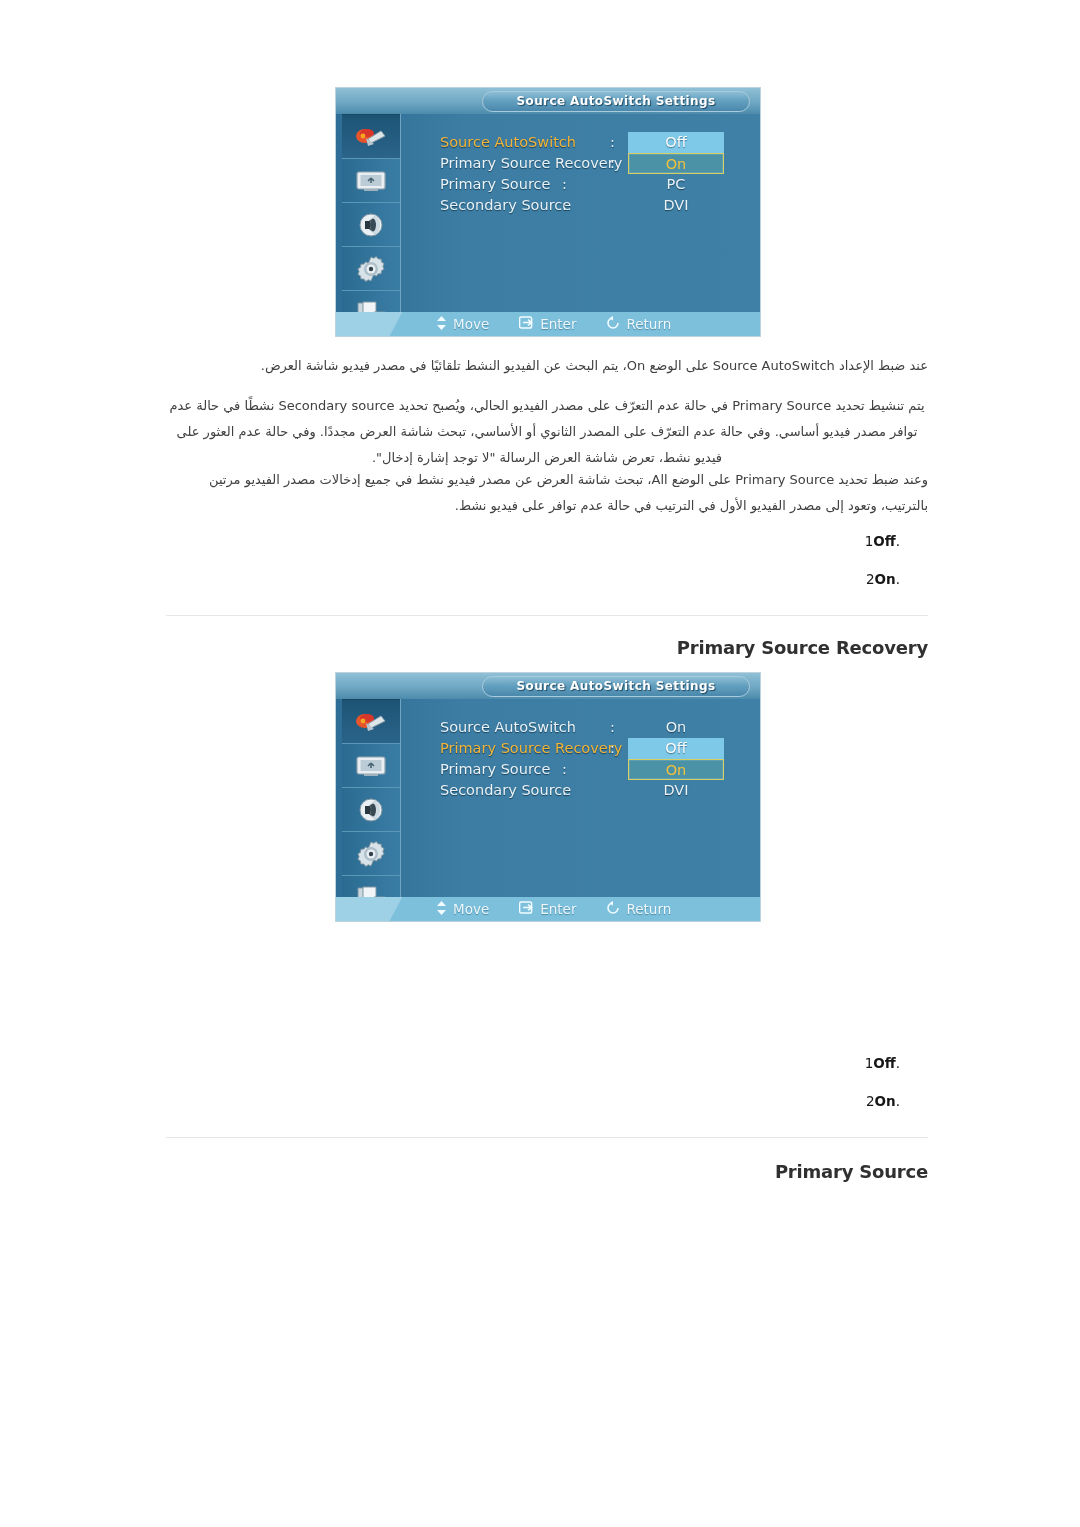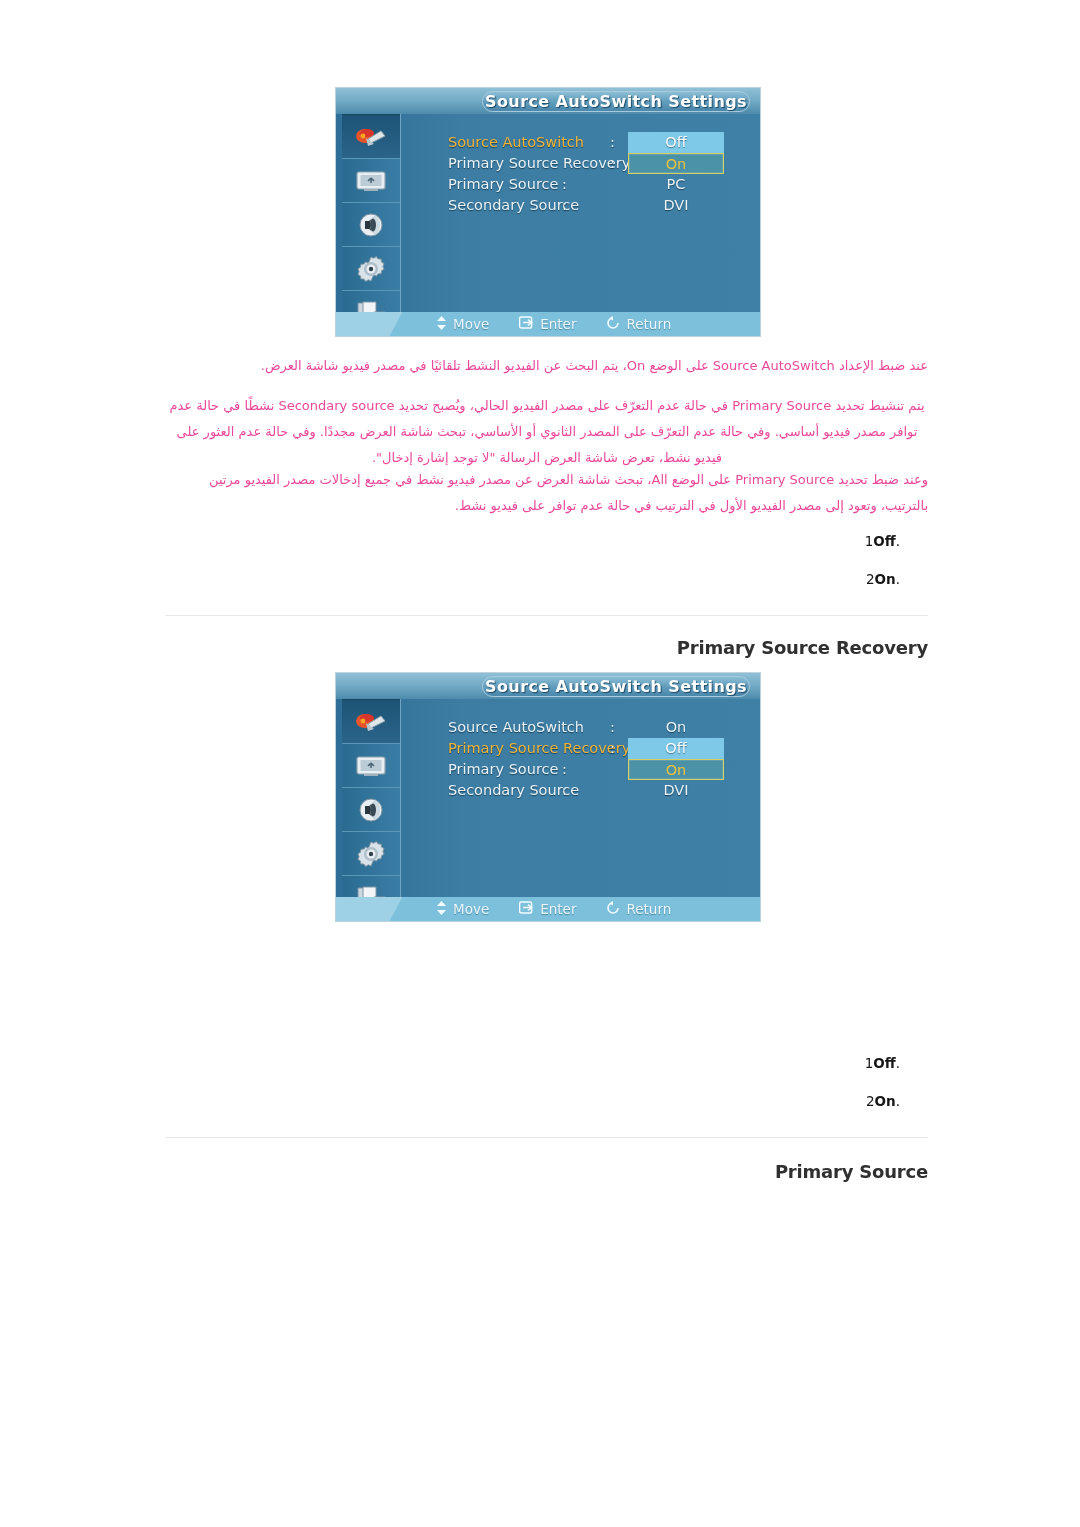--- a/index.html
+++ b/index.html
@@ -53,21 +53,21 @@
     position: absolute;
     left: 146px;
     top: 3px;
     width: 268px;
     height: 21px;
     border-radius: 11px;
     background: linear-gradient(180deg, #8cbed5 0%, #64a0bf 45%, #4a88ac 100%);
     border: 1px solid #a8cbdd;
     box-sizing: border-box;
     color: #ffffff;
-    font-size: 16px;
+    font-size: 12px;
     font-weight: bold;
     letter-spacing: .4px;
     text-align: center;
     line-height: 19px;
     text-shadow: 1px 1px 1px rgba(20,60,85,.85);
     font-family: "DejaVu Sans", sans-serif;
   }
 
   
   .osd-rail {
@@ -104,21 +104,21 @@
     position: relative;
     height: 21px;
     line-height: 21px;
     font-size: 14.5px;
     color: #e9f3f8;
     text-shadow: 0 1px 1px rgba(15,50,72,.8);
     font-family: "DejaVu Sans", sans-serif;
   }
   .row .lbl {
     position: absolute;
-    left: 16px;
+    left: 8px;
     white-space: nowrap;
   }
   .row.sel .lbl { color: #f2b53a; }
   .row .colon {
     position: absolute;
     left: 178px;
   }
   .row .colon.near { left: 130px; }
   .row .val {
     position: absolute;
@@ -194,21 +194,21 @@
   
   .para {
     position: absolute;
     width: 762px;
     left: 166px;
     direction: rtl;
     text-align: right;
     font-family: "DejaVu Sans", sans-serif;
     font-size: 13px;
     line-height: 26px;
-    color: #ec4899;
+    color: #404040;
   }
 
   .sec-title {
     position: absolute;
     right: 152px;
     text-align: right;
     font-size: 18px;
     font-weight: bold;
     color: #303030;
     font-family: "DejaVu Sans", sans-serif;

